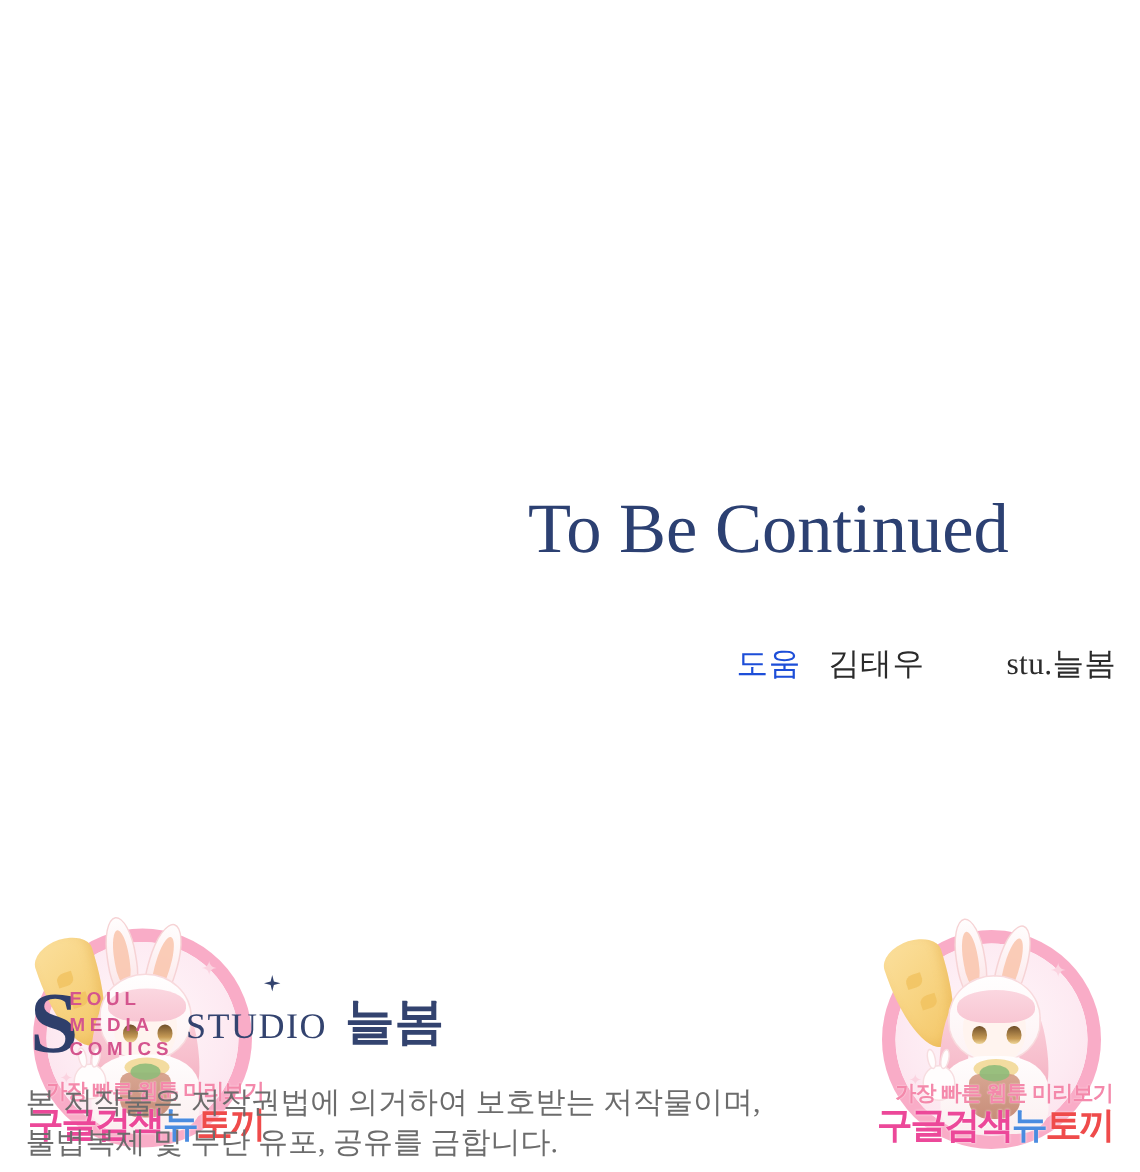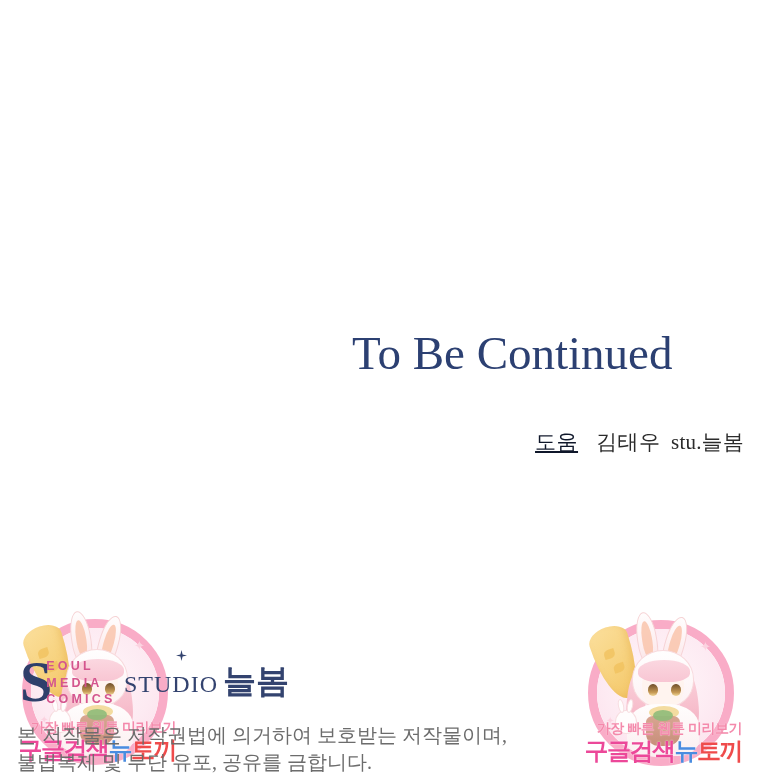--- a/index.html
+++ b/index.html
@@ -39,32 +39,32 @@
     left: 340px;
     top: 430px;
     width: 404px;
     text-align: right;
     font-family: "Liberation Serif", "DejaVu Serif", serif;
     font-size: 21px;
     line-height: 1.2;
     white-space: nowrap;
   }
   .credits .c-role {
-    color: #0f172a;
+    color: #1d4ed8;
     letter-spacing: 0.5px;
-    text-decoration: underline;
   }
   .credits .c-gap { display: inline-block; width: 18px; }
   .credits .c-name {
     color: #2b2b2b;
     letter-spacing: 0.5px;
   }
   .credits .c-studio {
     color: #2b2b2b;
     letter-spacing: 0.2px;
+    margin-left: 44px;
   }
 
   
   .smc-logo {
     position: absolute;
     left: 20px;
     top: 656px;
     display: flex;
     align-items: center;
     z-index: 5;
@@ -101,21 +101,21 @@
     z-index: 5;
   }
   .studio-neulbom .sn-en {
     font-size: 24px;
     letter-spacing: 1px;
   }
   .studio-neulbom .sn-kr {
     font-size: 33px;
     font-weight: 700;
     letter-spacing: 0px;
-    margin-left: 5px;
+    margin-left: 12px;
   }
   .sparkle {
     position: absolute;
     left: 176px;
     top: 650px;
     width: 11px;
     height: 11px;
     z-index: 6;
   }
 

